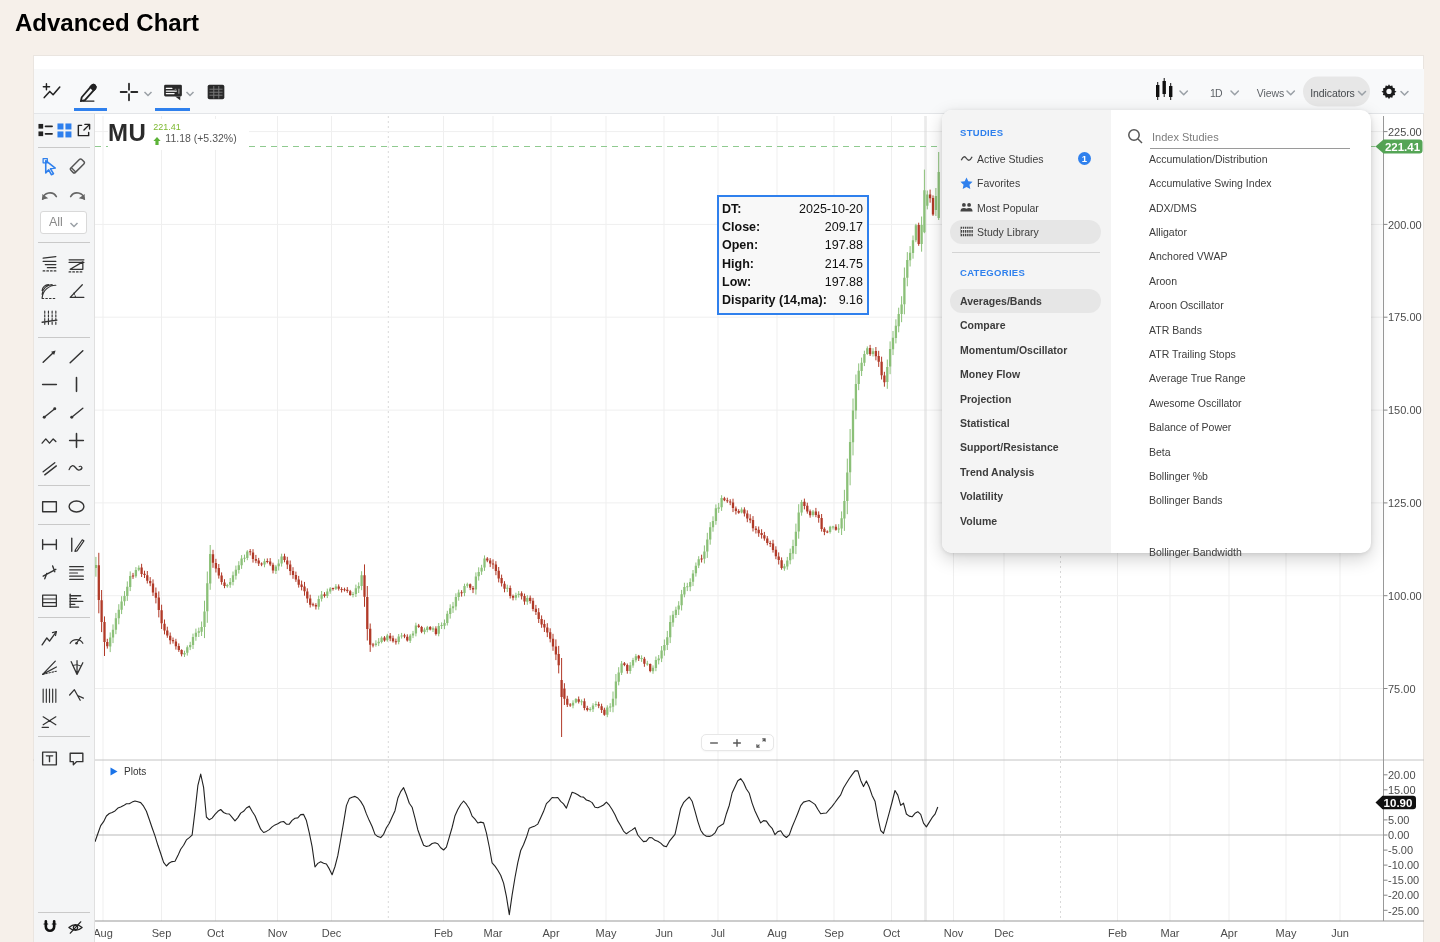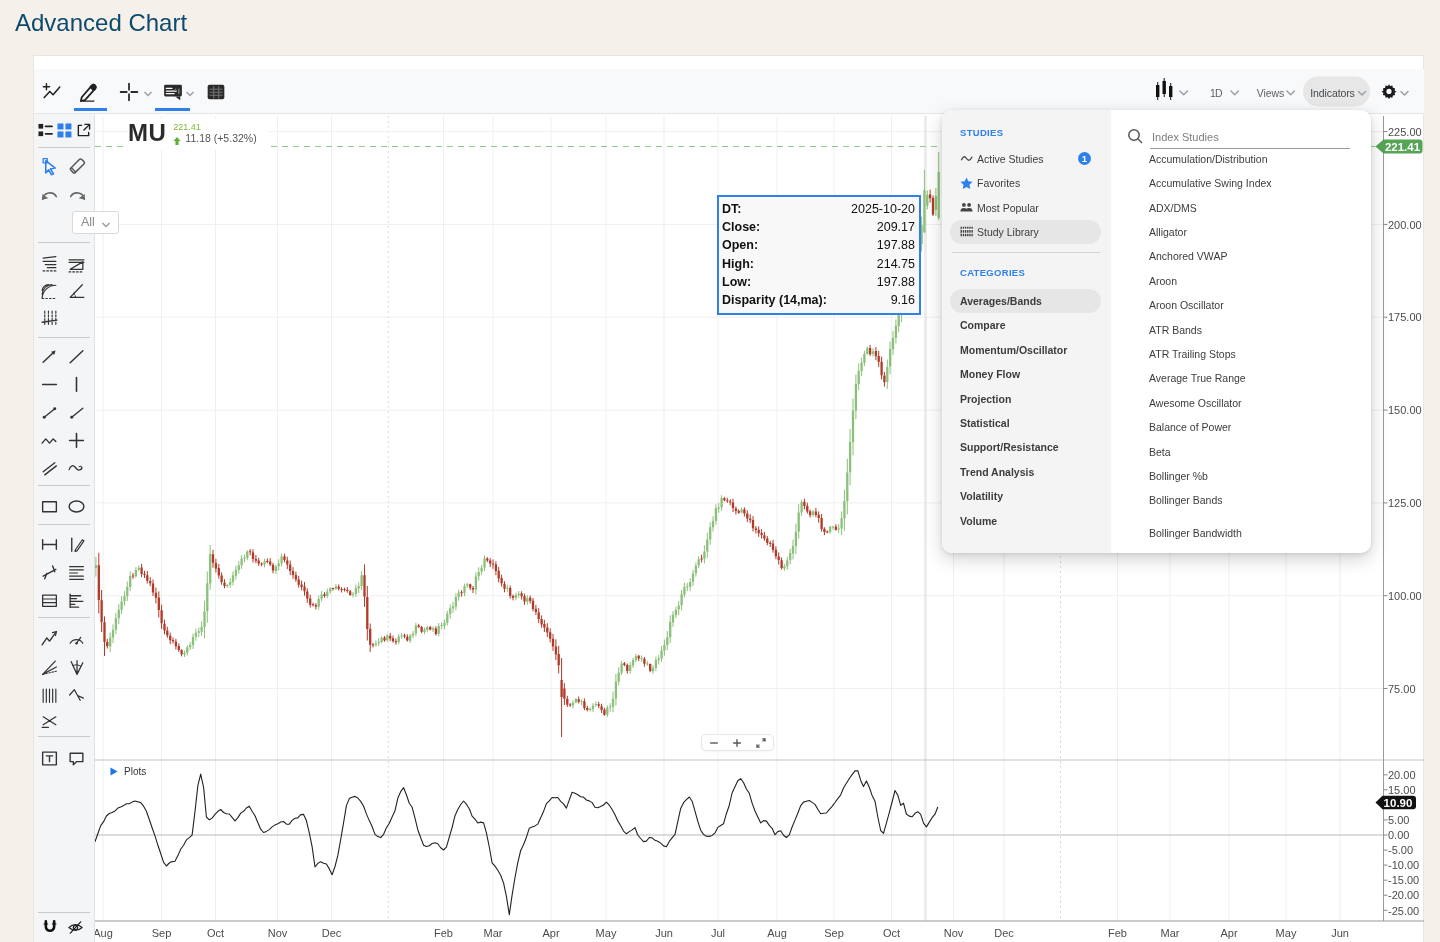--- a/index.html
+++ b/index.html
@@ -1,38 +1,38 @@
 <!DOCTYPE html>
 <html><head><meta charset="utf-8"><title>Advanced Chart</title>
 <style>
 * { margin:0; padding:0; box-sizing:border-box; }
 html,body { width:1440px; height:942px; overflow:hidden; background:#f6f0ea;
   font-family:"Liberation Sans", sans-serif; }
 .ov { position:absolute; }
 .ic { position:absolute; }
-.title { position:absolute; left:15px; top:9px; font-size:24px; color:#0c4a6e; }
+.title { position:absolute; left:15px; top:9px; font-size:24px; color:#000000;font-weight:bold; }
 .card { position:absolute; left:33px; top:55px; width:1391px; height:887px;
   background:#fff; border:1px solid #eae5e0; border-bottom:none; }
 #chart { position:absolute; left:0; top:0; z-index:1; }
 .ax { font-size:11px; fill:#4c4c4c; }
 .topbar { position:absolute; left:34px; top:69px; width:1390px; height:45px;
   background:#f8f9fa; border-bottom:1px solid #e3e5e8; z-index:4; }
 .palette { position:absolute; left:34px; top:114px; width:61px; height:828px;
   background:#f4f5f6; border-right:1px solid #e0e0e0; z-index:4; }
 .pdiv { width:52px; height:1px; background:#c9c9c9; z-index:6; }
 .allbox { left:40px; top:211px; width:47px; height:23px; background:#fff;
   border:1px solid #d9d9d9; border-radius:3px; font-size:12.5px; color:#8a8a8a;
-  padding:3px 0 0 8px; z-index:6;margin-left:32px; }
+  padding:3px 0 0 8px; z-index:6; }
 .quote { left:108px; top:119px; height:31px; z-index:3; background:#fff; display:flex;
-  padding-right:12px;margin-left:20px; }
+  padding-right:12px; }
 .sym { font-size:24px; font-weight:bold; color:#2b2b2b; letter-spacing:0.5px; line-height:26px; margin-top:1px; }
 .qcol { margin-left:7px; }
 .qprice { font-size:9px; color:#7cb82f; line-height:10px; margin-top:3px; }
 .qchg { font-size:10.5px; color:#555; line-height:13px; display:flex; align-items:flex-end; }
-.tip { left:717px; top:195px; width:204px; height:120px; z-index:3;
+.tip { left:717px; top:195px; width:152px; height:120px; z-index:3;
   background:rgba(248,248,248,0.96); border:2px solid #2f80ed; padding:3px 4px 0 3px; }
 .tr { display:flex; justify-content:space-between; font-size:12.5px; color:#111;
   line-height:18.2px; }
 .zoombar { left:701px; top:734px; width:73px; height:17px; z-index:3;
   background:#fff; border:1px solid #e7e7e7; border-radius:5px; display:flex;
   align-items:center; justify-content:space-around; box-shadow:0 1px 2px rgba(0,0,0,0.04); }
 .plots { left:110px; top:766px; z-index:3; font-size:10px; color:#333;
   display:flex; align-items:center; }
 .panel { left:942px; top:110px; width:429px; height:443px; z-index:10;
   background:#fff; border-radius:10px;
@@ -483,12 +483,12 @@
 <div class="ov sitem" style="top:274.8px">Aroon</div>
 <div class="ov sitem" style="top:299.2px">Aroon Oscillator</div>
 <div class="ov sitem" style="top:323.6px">ATR Bands</div>
 <div class="ov sitem" style="top:348.0px">ATR Trailing Stops</div>
 <div class="ov sitem" style="top:372.4px">Average True Range</div>
 <div class="ov sitem" style="top:396.8px">Awesome Oscillator</div>
 <div class="ov sitem" style="top:421.2px">Balance of Power</div>
 <div class="ov sitem" style="top:445.6px">Beta</div>
 <div class="ov sitem" style="top:470.0px">Bollinger %b</div>
 <div class="ov sitem" style="top:494.4px">Bollinger Bands</div>
-<div class="ov sitem" style="top:527px">Bollinger Bandwidth</div>
+<div class="ov sitem" style="top:546px">Bollinger Bandwidth</div>
 </body></html>

